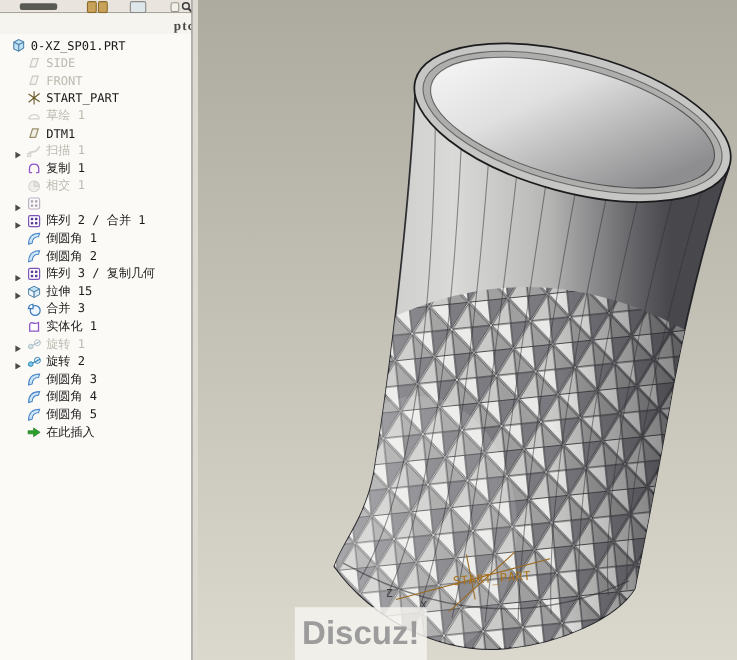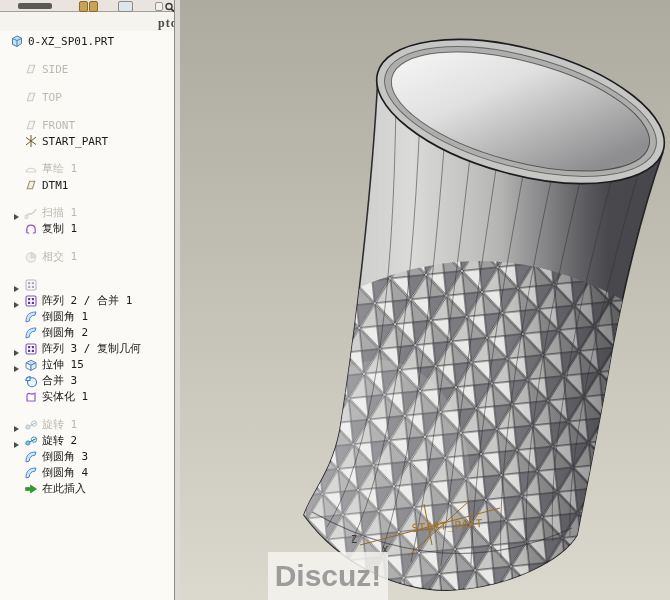--- a/index.html
+++ b/index.html
@@ -23,21 +23,21 @@
         font-size:11px;color:#1a1a1a;}
   .row{height:16px;display:flex;align-items:flex-end;white-space:nowrap;overflow:hidden;cursor:default;}
   .arrow{width:10px;margin-left:14px;flex:0 0 auto;display:flex;align-items:center;}
   .tri{width:0;height:0;border-left:5px solid #4c4c4a;border-top:3.5px solid transparent;
        border-bottom:3.5px solid transparent;}
   .spacer{width:24px;flex:0 0 auto;}
   .root-indent{width:10px;flex:0 0 auto;}
   .icon{width:14px;height:14px;margin-right:4px;flex:0 0 auto;}
   .icon svg{display:block;width:14px;height:14px;}
   .label{flex:0 0 auto;}
-  .suppressed{color:#bcbab0;margin-top:12px;}
+  .suppressed{color:#bcbab0;}
   .suppressed .icon{opacity:.45;filter:grayscale(55%);}
 
   
   .divider{position:absolute;left:174px;top:0;width:5px;height:600px;background:#dcd9d2;
            border-left:1px solid #8f8c85;cursor:col-resize;}
 
   
   .viewport{position:absolute;left:180px;top:0;width:490px;height:600px;}
   .watermark{position:absolute;left:88px;top:552px;width:120px;height:48px;
              background:rgba(245,244,239,.82);display:flex;align-items:center;
@@ -88,29 +88,20 @@
           </span>
           <span class="label">SIDE</span>
         </div>
         <div class="row suppressed">
           <span class="spacer"></span>
           <span class="icon">
             <svg viewBox="0 0 14 14">
               <path d="M3.2 10.8 5.6 3.2h5.2L8.4 10.8z" fill="#f2efe6" stroke="#9a906a" stroke-width="1.1"></path>
             </svg>
           </span>
-          <span class="label">TOP</span>
-        </div>
-        <div class="row suppressed">
-          <span class="spacer"></span>
-          <span class="icon">
-            <svg viewBox="0 0 14 14">
-              <path d="M3.2 10.8 5.6 3.2h5.2L8.4 10.8z" fill="#f2efe6" stroke="#9a906a" stroke-width="1.1"></path>
-            </svg>
-          </span>
           <span class="label">FRONT</span>
         </div>
         <div class="row">
           <span class="spacer"></span>
           <span class="icon">
             <svg viewBox="0 0 14 14">
               <path d="M2 11 12 3M2 3.5 12 10.5M7 1v12" stroke="#6b5a2a" fill="none"></path>
             </svg>
           </span>
           <span class="label">START_PART</span>
@@ -296,20 +287,29 @@
           <span class="label">倒圆角 3</span>
         </div>
         <div class="row">
           <span class="spacer"></span>
           <span class="icon">
             <svg viewBox="0 0 14 14">
               <path d="M2 12C2 5 5 2 12 2l-1 3.2C7.5 5.2 5.5 7.3 5.2 11z" fill="#cfe6f8" stroke="#4a86c8"></path>
             </svg>
           </span>
           <span class="label">倒圆角 4</span>
+        </div>
+        <div class="row">
+          <span class="spacer"></span>
+          <span class="icon">
+            <svg viewBox="0 0 14 14">
+              <path d="M2 12C2 5 5 2 12 2l-1 3.2C7.5 5.2 5.5 7.3 5.2 11z" fill="#cfe6f8" stroke="#4a86c8"></path>
+            </svg>
+          </span>
+          <span class="label">倒圆角 5</span>
         </div>
         <div class="row">
           <span class="spacer"></span>
           <span class="icon">
             <svg viewBox="0 0 14 14">
               <path d="M1.5 5.6h5V3l6 4-6 4V8.4h-5z" fill="#2ca02c" stroke="#1d7a1d" stroke-width=".6"></path>
             </svg>
           </span>
           <span class="label">在此插入</span>
         </div>

